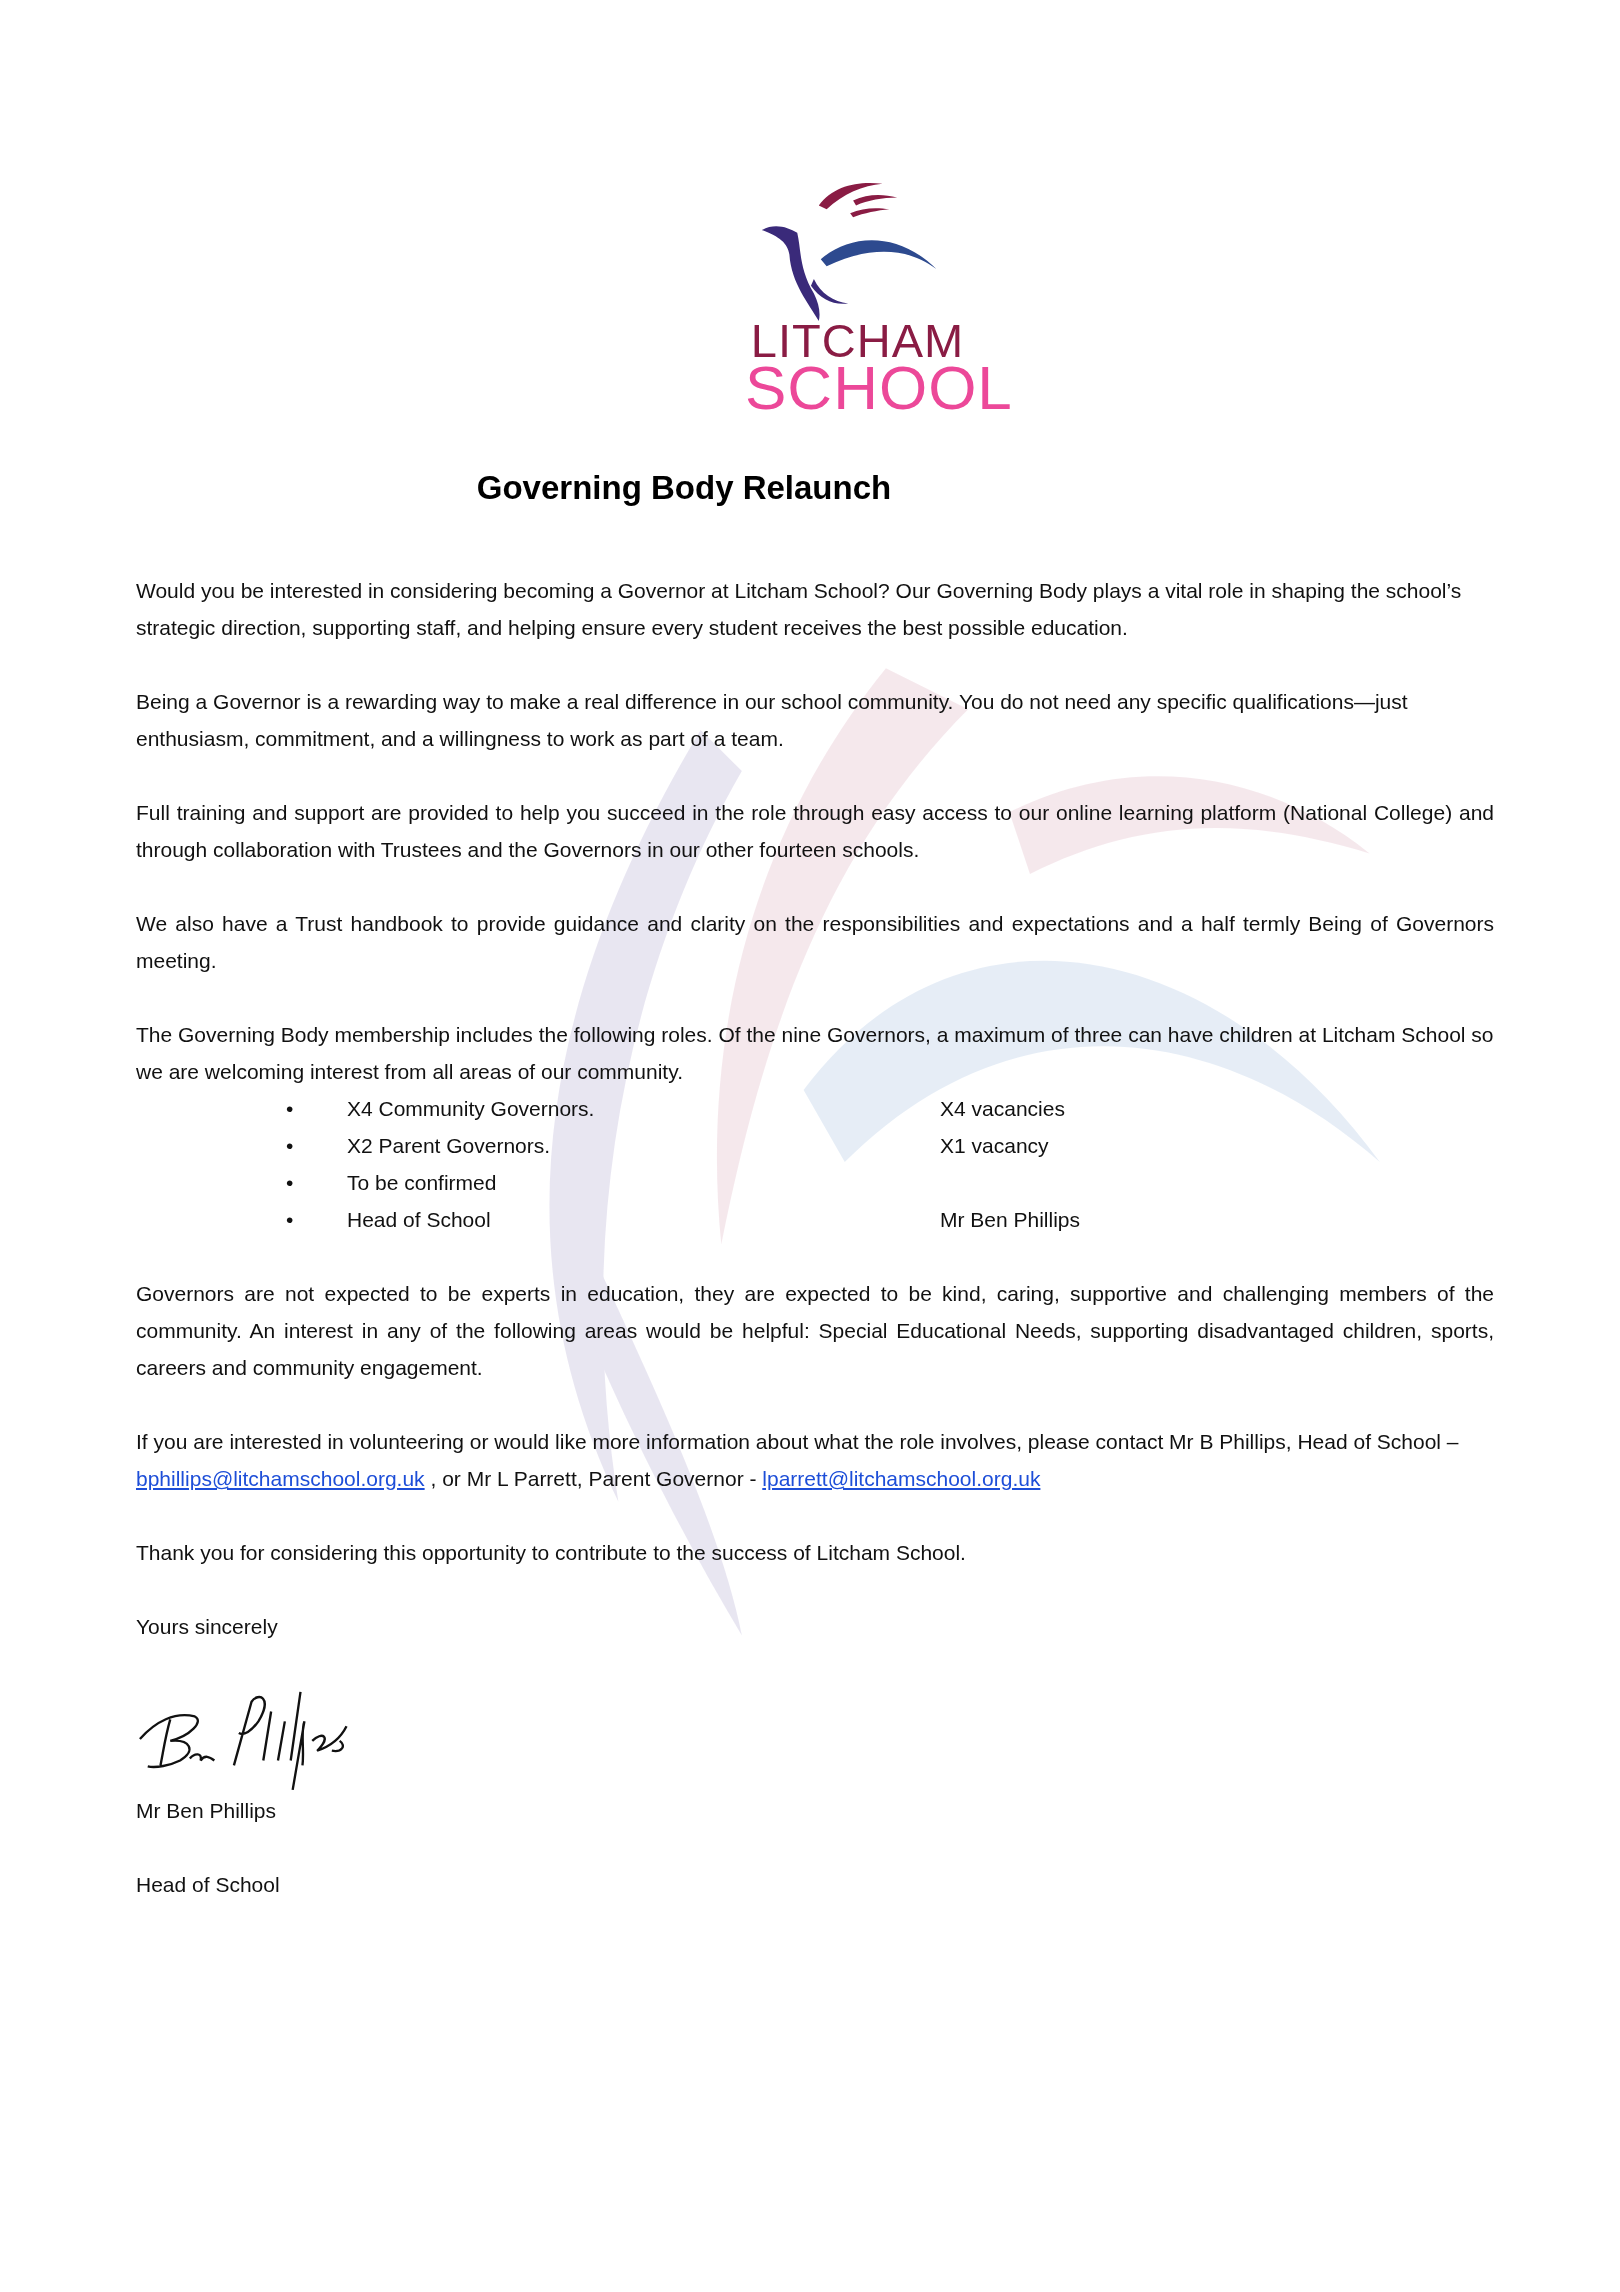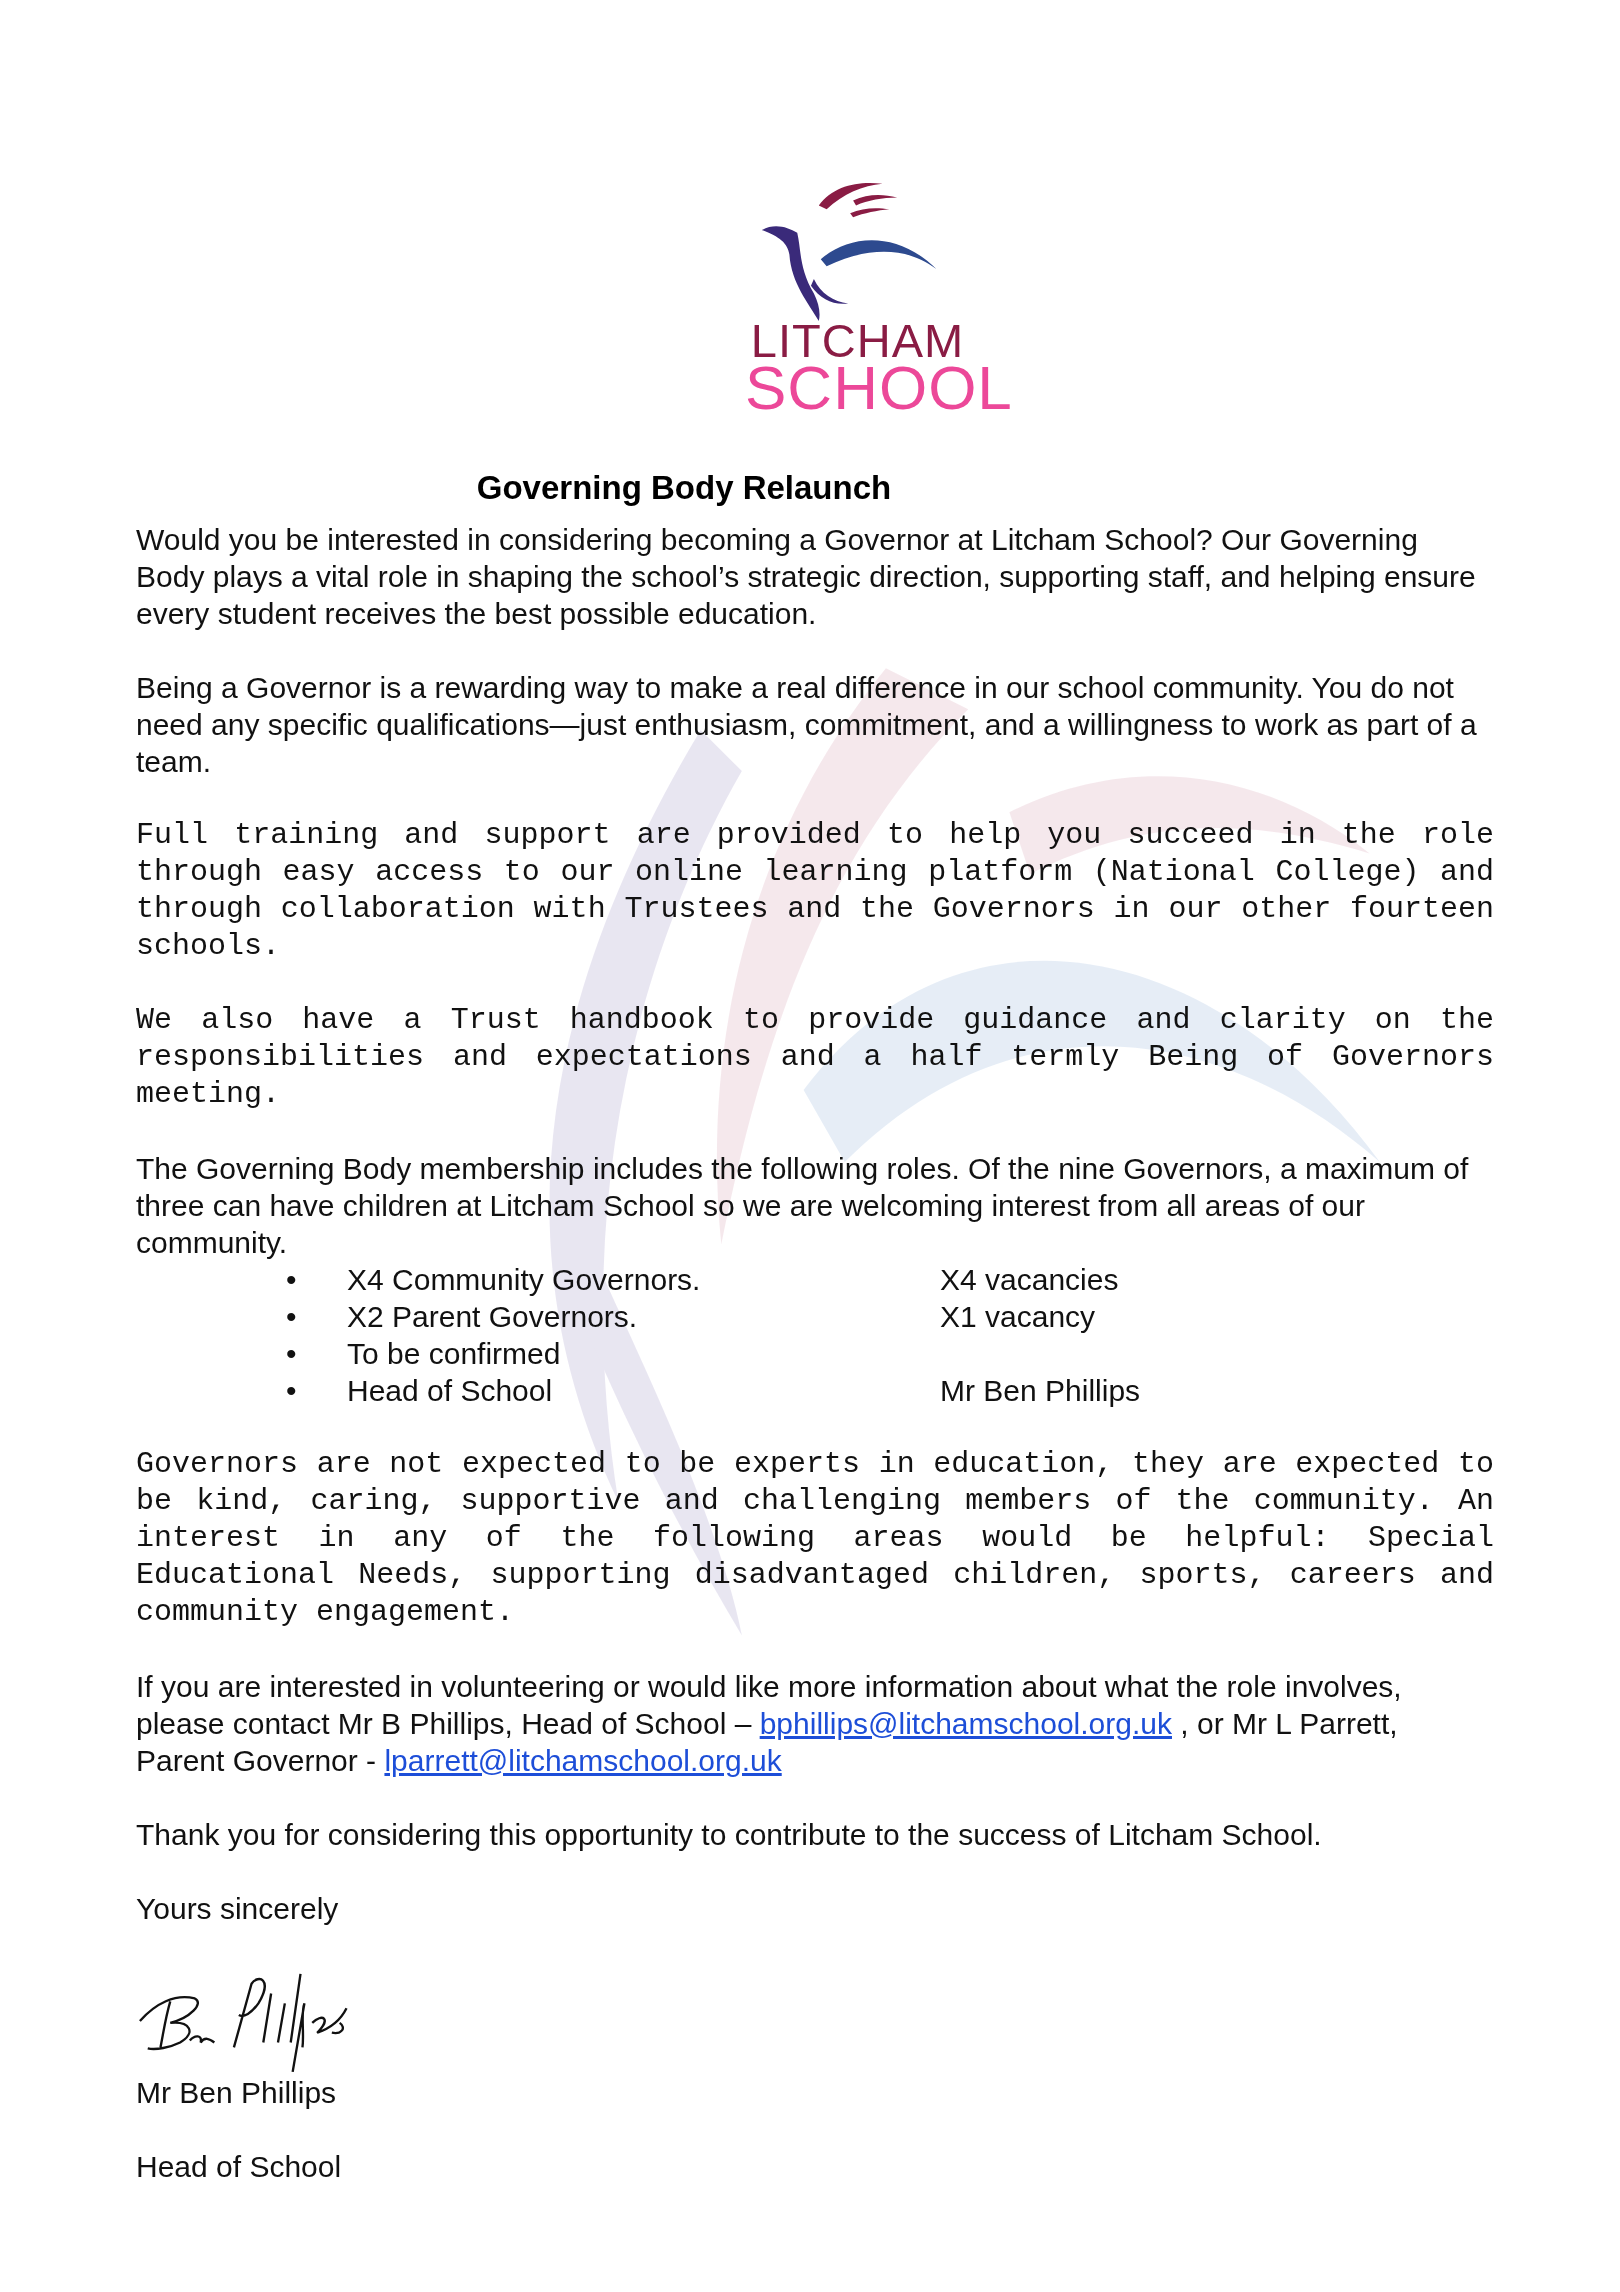--- a/index.html
+++ b/index.html
@@ -4,23 +4,23 @@
 <style>
   html, body { margin:0; padding:0; background:#ffffff; }
   body { width:1620px; height:2293px; position:relative; overflow:hidden;
          font-family:"Liberation Sans", sans-serif; color:#111; }
   .watermark { position:absolute; left:392px; top:627px; width:1029px; height:1029px; opacity:0.22; pointer-events:none; }
   .logo { position:absolute; left:716px; top:176px; width:225px; height:255px; text-align:center;margin-left:29px; }
   .logo svg { display:block; margin:0 auto; }
   .logo-line1 { font-size:47px; color:#8a1c44; letter-spacing:1px; line-height:47px; margin-top:-5.9px; }
   .logo-line2 { font-size:62px; color:#ec4899; letter-spacing:1px; line-height:47px; }
   .title { position:absolute; left:0; width:1368px; top:469px; text-align:center; font-size:33px; font-weight:bold; color:#000; }
-  .content { position:absolute; left:136px; top:521px; width:1358px; font-size:30px; line-height:37px; }
+  .content { position:absolute; left:136px; top:572px; width:1358px; font-size:21px; line-height:37px; }
   .content p { margin:0 0 37px 0; }
-  .justify { text-align:justify;font-family:Liberation Mono, monospace; }
+  .justify { text-align:justify; }
   .roles { margin:0 0 37px 0; }
   .role-row { display:flex; height:37px; }
   .bullet { width:61px; padding-left:150px; box-sizing:content-box; }
   .role-name { width:593px; }
   a.email { color:#1d4ed8; text-decoration:underline; }
   .sig { margin:0; }
   .signature { height:110px; }
 </style>
 </head>
 <body>

